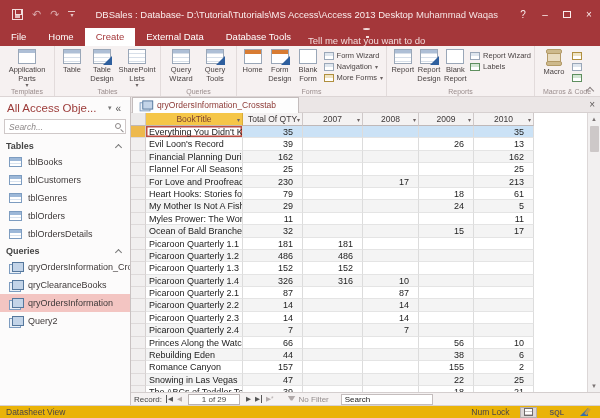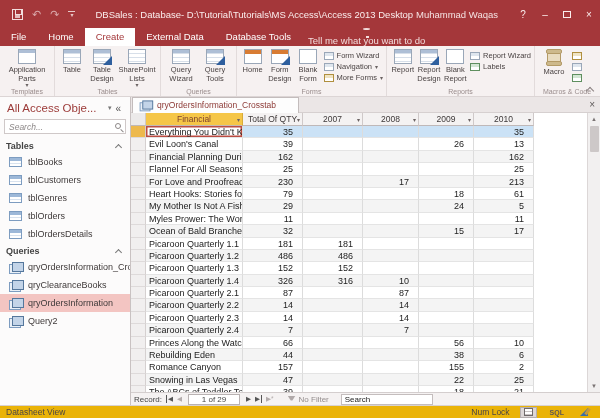--- a/index.html
+++ b/index.html
@@ -388,21 +388,21 @@
           <span class="qry-ic" style="transform:scale(.9);"></span>
           <span class="ttl">qryOrdersInformation_Crosstab</span>
         </div>
         <span class="tab-close">×</span>
       </div>
 
       <div class="gridarea">
         <div class="dsheader">
           <div class="hcell corner c-sel"></div>
           <div class="hcell sel-col c-title">
-            <span>Financial</span>
+            <span>BookTitle</span>
             <span class="hd">▾</span>
           </div>
           <div class="hcell c-total">
             <span>Total Of QTY</span>
             <span class="hd">▾</span>
           </div>
           <div class="hcell c-y07">
             <span>2007</span>
             <span class="hd">▾</span>
           </div>
@@ -427,21 +427,21 @@
               <span class="cell tx c-title">Everything You Didn't K</span>
               <span class="cell num c-total">35</span>
               <span class="cell num c-y07"></span>
               <span class="cell num c-y08"></span>
               <span class="cell num c-y09"></span>
               <span class="cell num c-y10">35</span>
             </div>
 
             <div class="drow">
               <span class="rsel"></span>
-              <span class="cell tx c-title">Evil Loon's Canal</span>
+              <span class="cell tx c-title">Evil Loon's Record</span>
               <span class="cell num c-total">39</span>
               <span class="cell num c-y07"></span>
               <span class="cell num c-y08"></span>
               <span class="cell num c-y09">26</span>
               <span class="cell num c-y10">13</span>
             </div>
 
             <div class="drow">
               <span class="rsel"></span>
               <span class="cell tx c-title">Financial Planning Durin</span>

